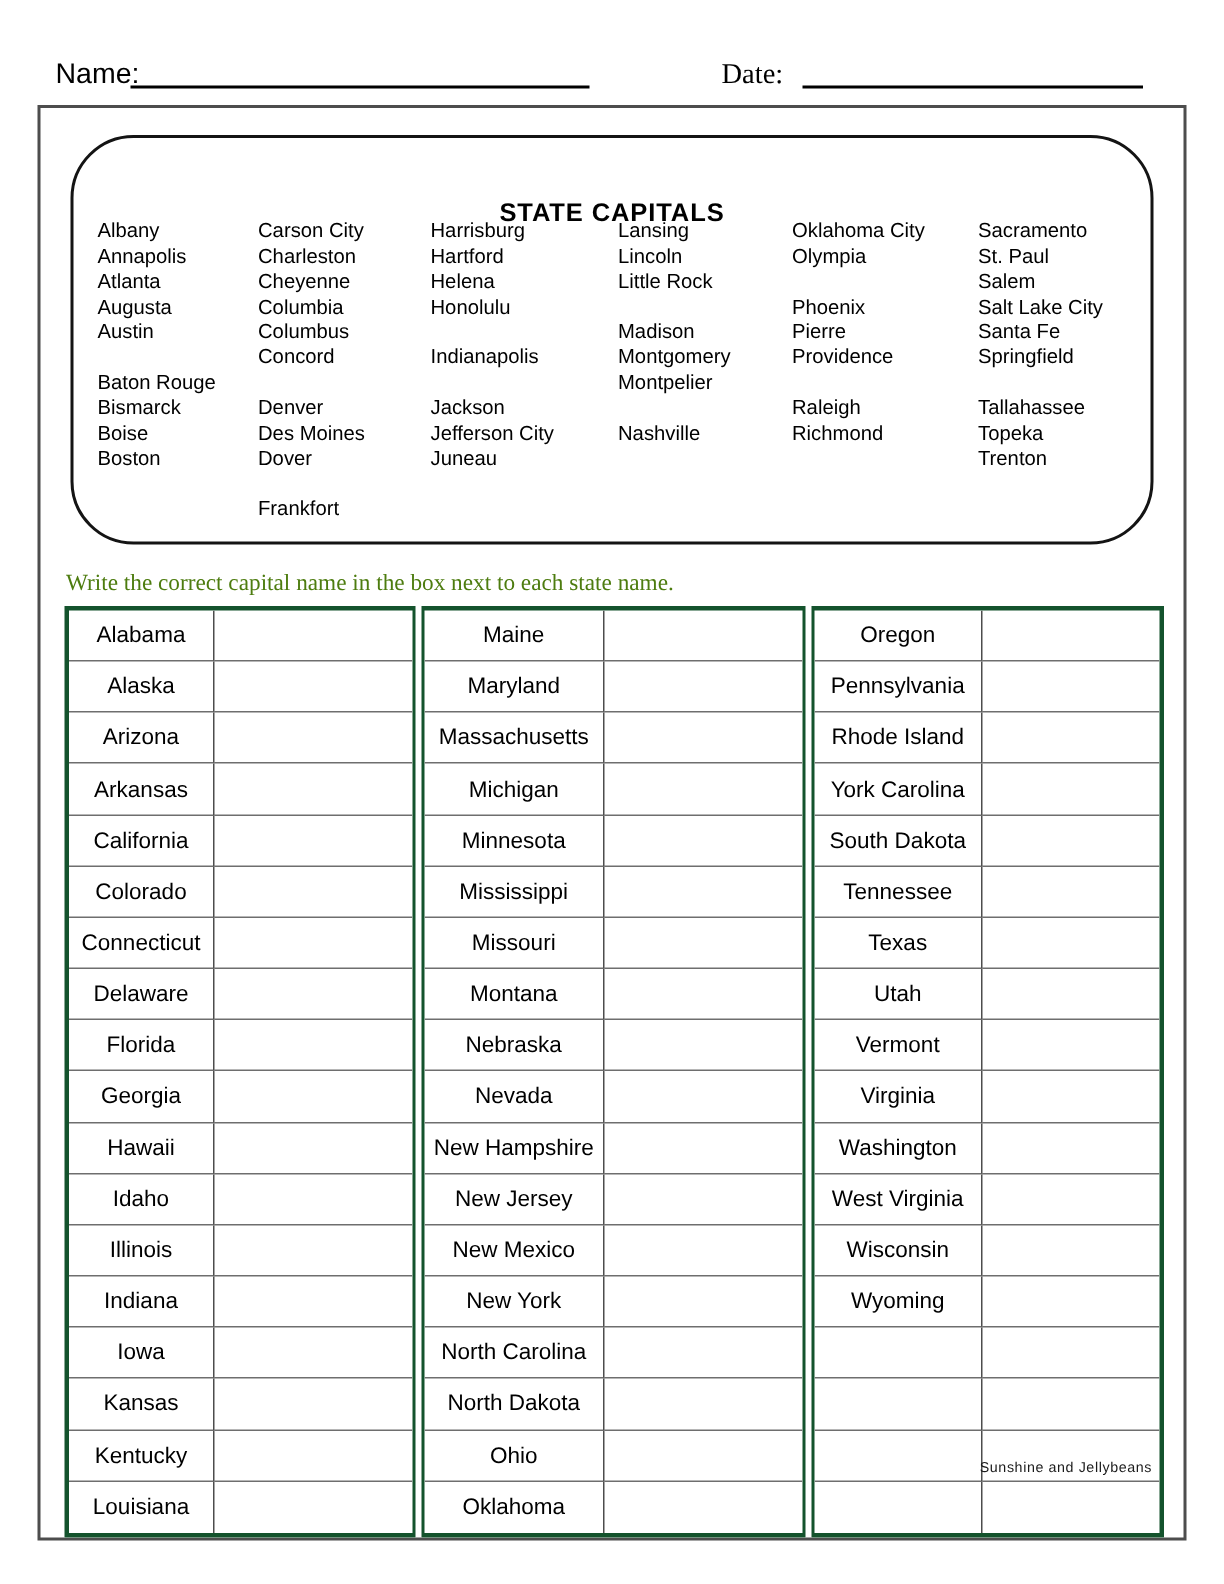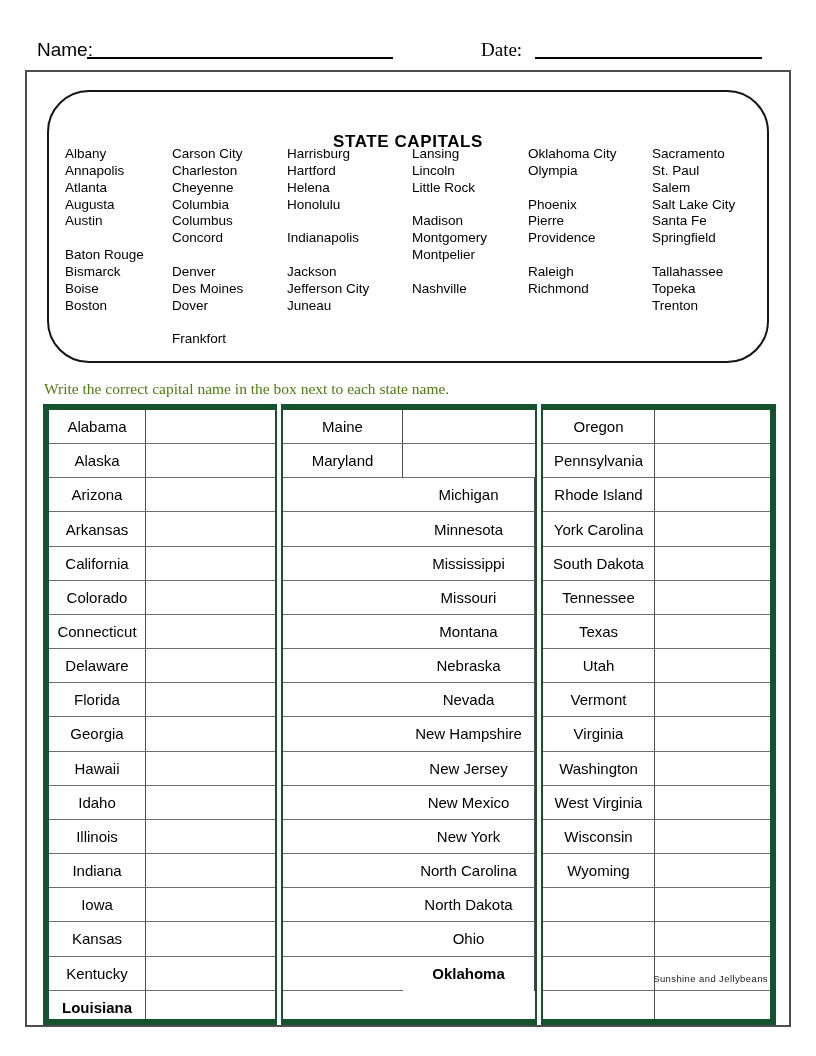--- a/index.html
+++ b/index.html
@@ -28,30 +28,30 @@
   .wb-c4 { left:412px; } .wb-c5 { left:528px; } .wb-c6 { left:652px; }
   .wb-item { height:16.85px; line-height:16.85px; }
 
   
   .instruction { position:absolute; left:44px; top:380px;
                  font-family:"Liberation Serif", serif; font-size:15.5px; color:#4d7c0f; }
 
   
   .atable { position:absolute; left:43px; top:404px; width:733px; height:621px;
             display:flex; justify-content:space-between; }
-  .group { box-sizing:border-box; border:6px solid #14532d; display:grid;
+  .group { box-sizing:border-box; border:3px solid #14532d; display:grid;
            grid-auto-flow:row; grid-auto-rows:34.17px; overflow:hidden; background:#fff; }
   .g1 { width:234px; border-right-width:2px; grid-template-columns:97px 1fr; }
   .g2 { width:256px; border-left-width:2px; border-right-width:2px; grid-template-columns:120px 1fr; }
   .g3 { width:235px; border-left-width:2px; grid-template-columns:112px 1fr; }
   .scell { box-sizing:border-box; border-right:1px solid #4d4d4d; border-bottom:1px solid #6e6e6e;
            display:flex; align-items:center; justify-content:center;
            font-size:15px; white-space:nowrap; overflow:hidden; }
   .acell { box-sizing:border-box; border-bottom:1px solid #6e6e6e; }
-  .group > div:nth-last-child(-n+2) { border-bottom:none;font-weight:bold; }
+  .group > div:nth-last-child(-n+2) { border-bottom:none; }
 
   
   .credit { position:absolute; right:48px; top:973px; font-size:9.5px;
             letter-spacing:0.4px; color:#1a1a1a; }
 </style>
 </head>
 <body>
 
 <div class="page">
 
@@ -216,20 +216,21 @@
         <div class="acell"></div>
       </div>
     <div class="group g2">
 
         <div class="scell">Maine</div>
         <div class="acell"></div>
 
         <div class="scell">Maryland</div>
         <div class="acell"></div>
 
+        <div class="scell">Massachusetts</div>
         <div class="acell"></div>
 
         <div class="scell">Michigan</div>
         <div class="acell"></div>
 
         <div class="scell">Minnesota</div>
         <div class="acell"></div>
 
         <div class="scell">Mississippi</div>
         <div class="acell"></div>

